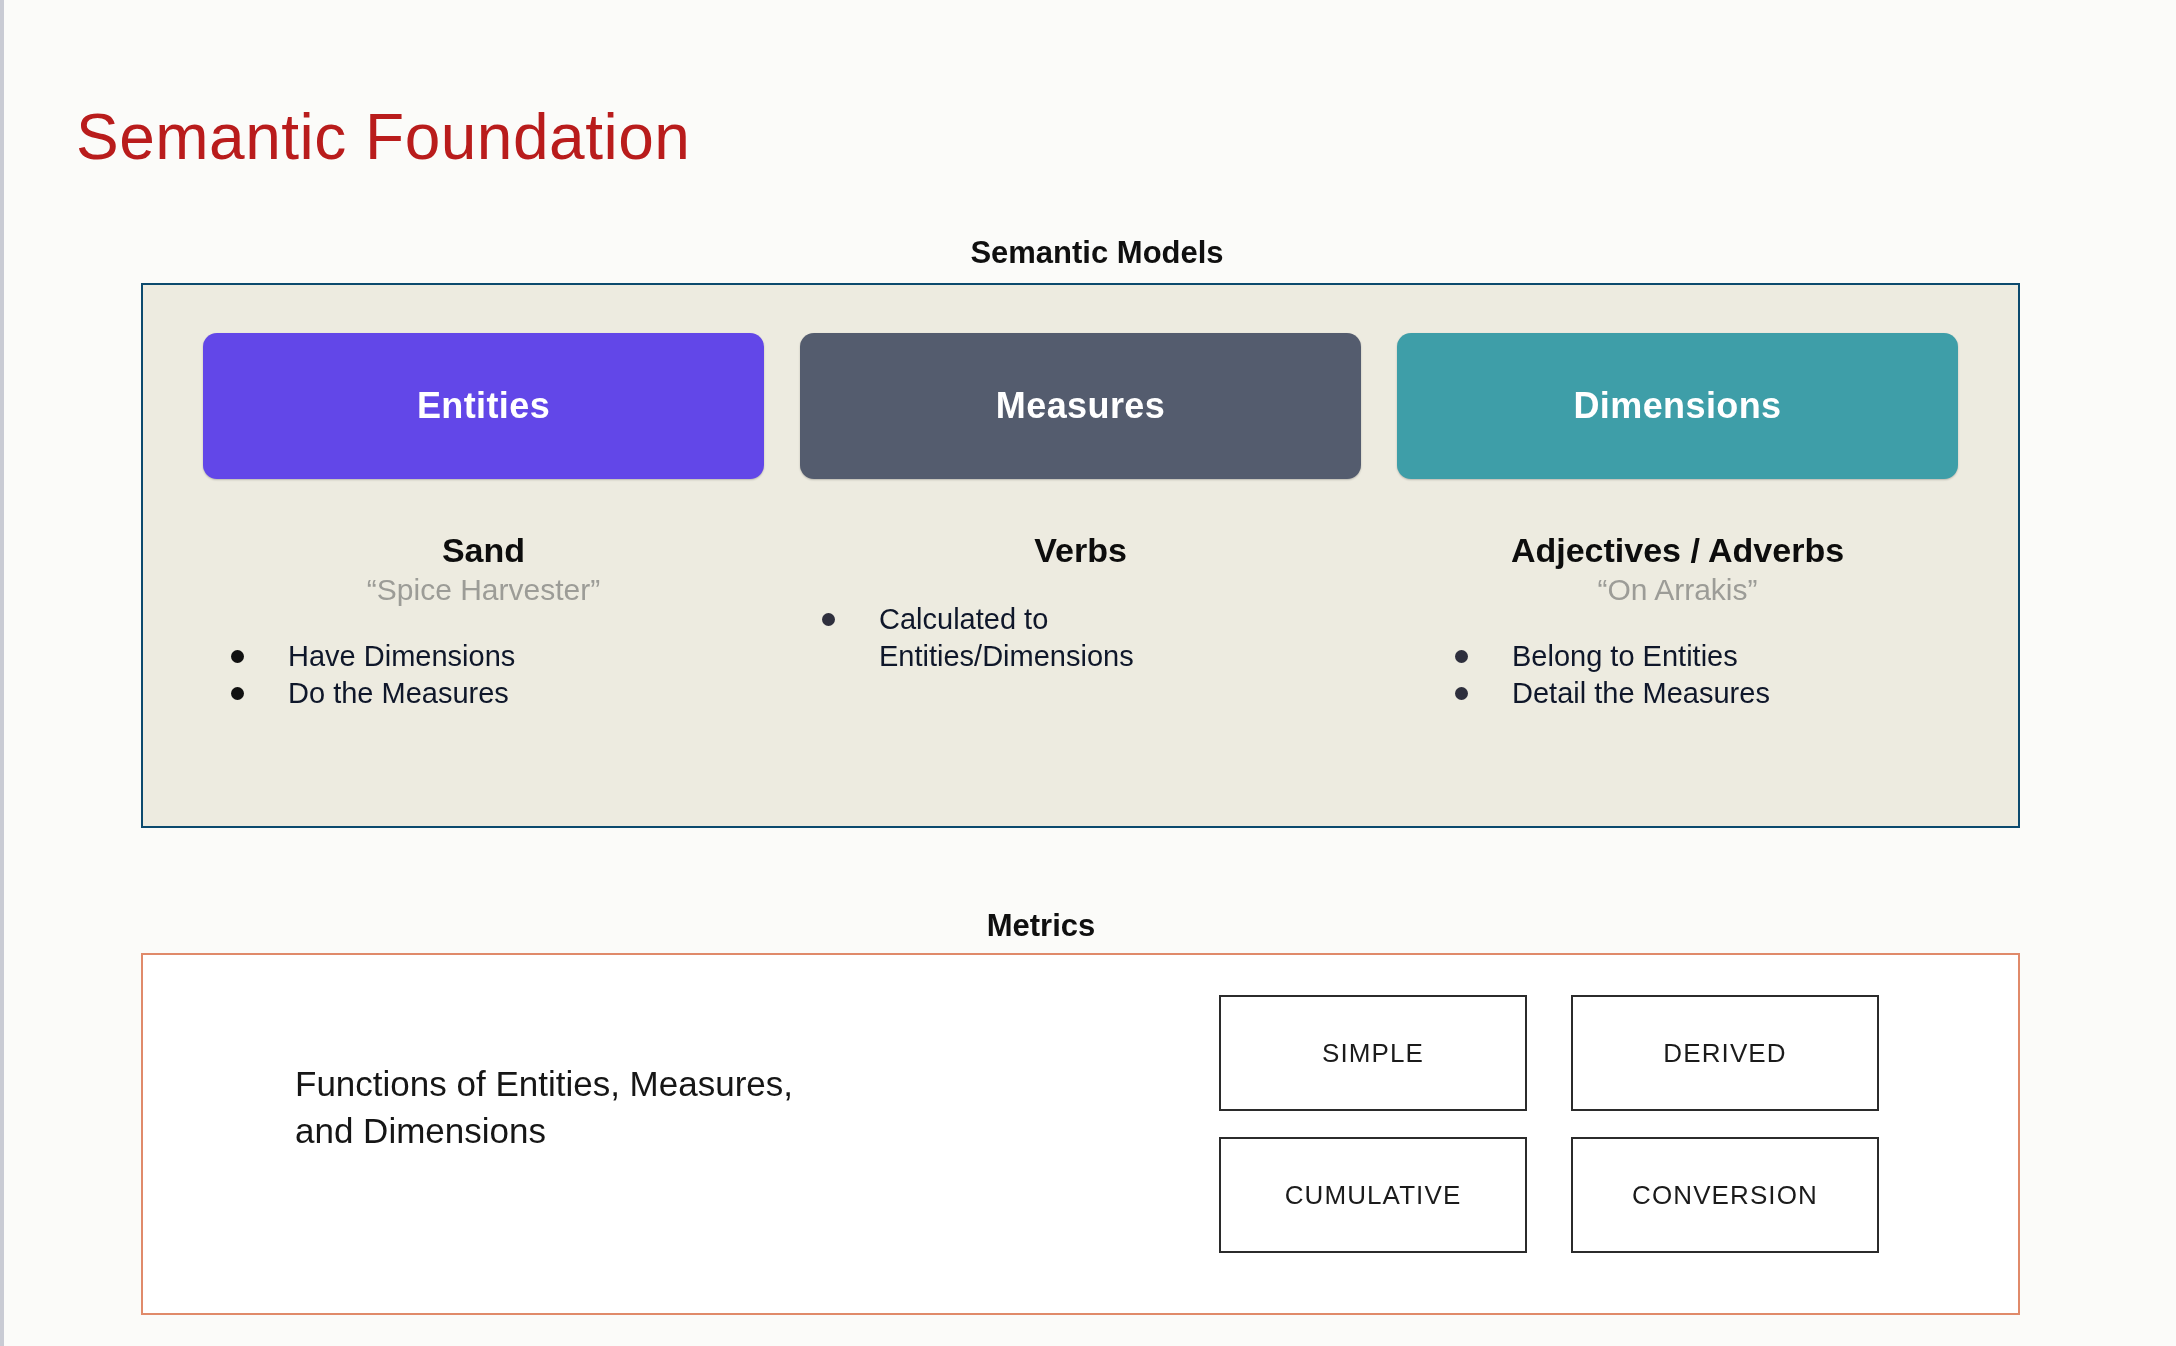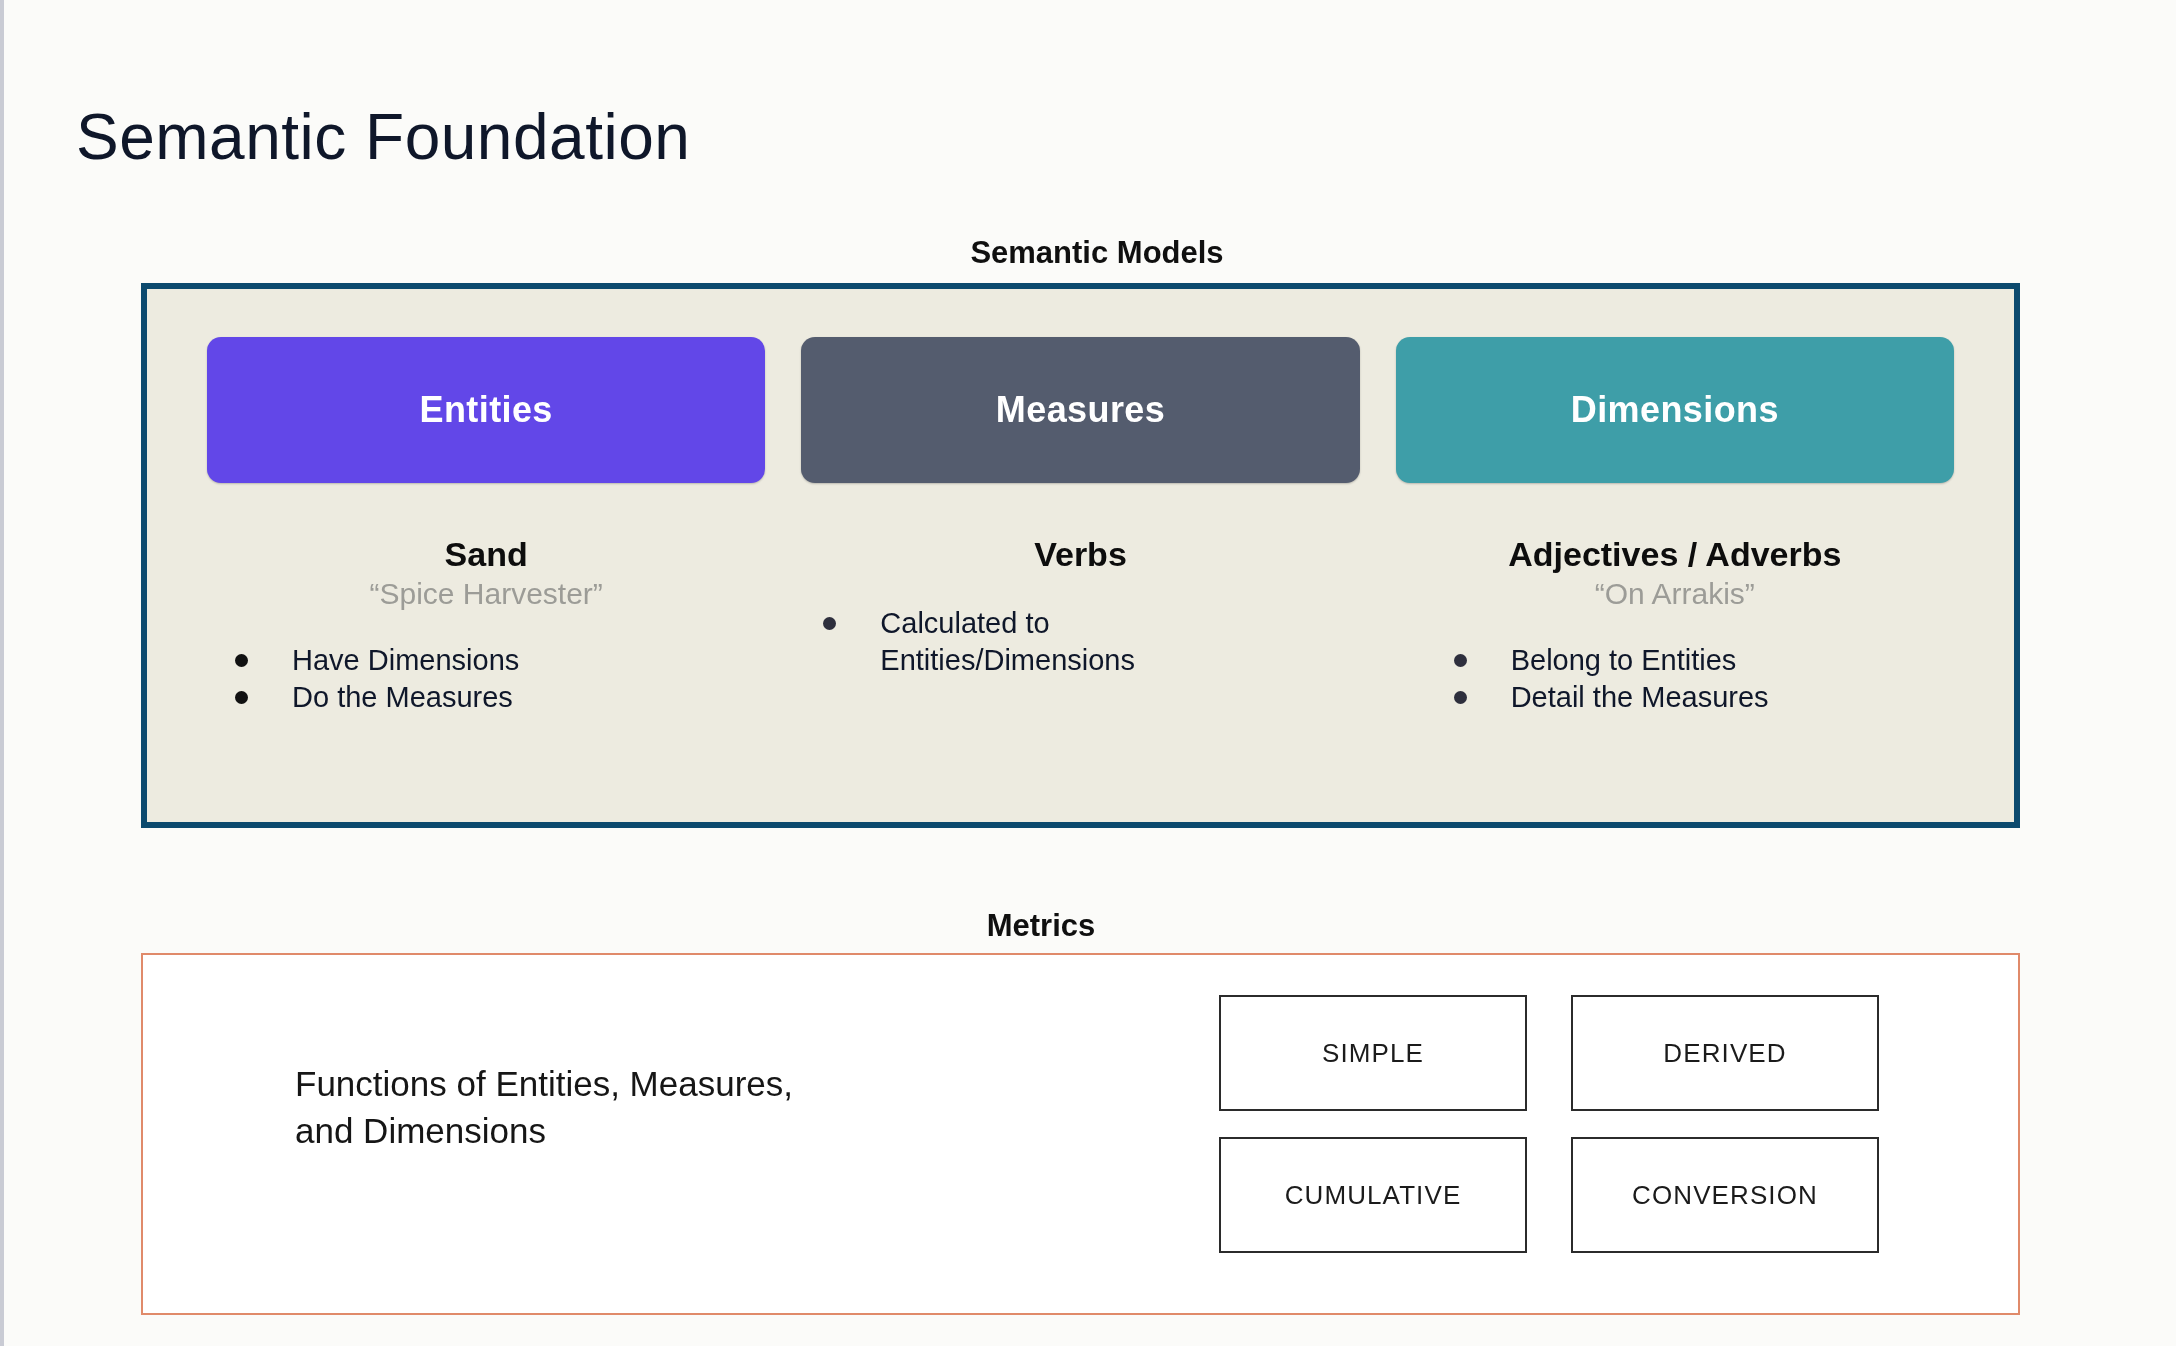--- a/index.html
+++ b/index.html
@@ -25,21 +25,21 @@
   }
 
   
   .slide-title {
     position: absolute;
     left: 76px;
     top: 58px;
     font-size: 64px;
     font-weight: 400;
     letter-spacing: 0.5px;
-    color: #0f172a;
+    color: #b91c1c;
     line-height: 1.15;
     white-space: nowrap;
   }
 
   
   .section-caption {
     position: absolute;
     font-size: 31px;
     font-weight: bold;
     color: #101010;
@@ -63,21 +63,21 @@
   }
 
   
   .semantic-panel {
     position: absolute;
     left: 141px;
     top: 283px;
     width: 1879px;
     height: 545px;
     background: #edebe0;
-    border: 6px solid #0c4a6e;
+    border: 2px solid #0c4a6e;
     box-sizing: border-box;
   }
   .sm-columns {
     position: absolute;
     left: 0; top: 0;
     width: 100%; height: 100%;
     display: flex;
     flex-direction: row;
     align-items: flex-start;
     box-sizing: border-box;

